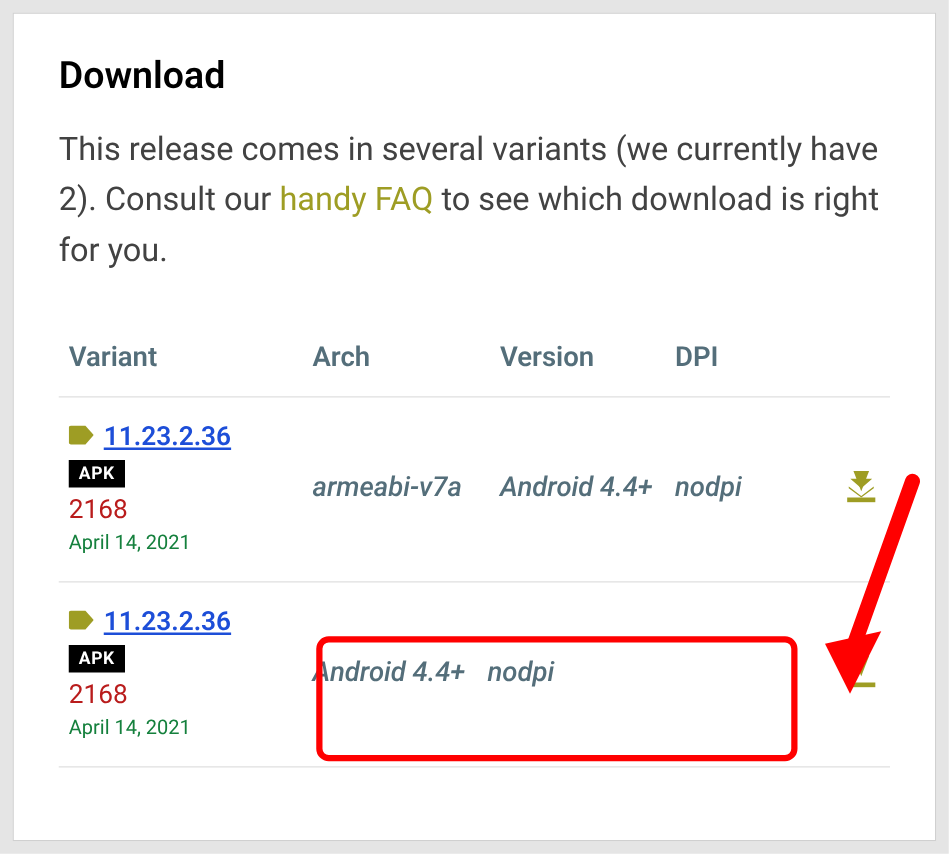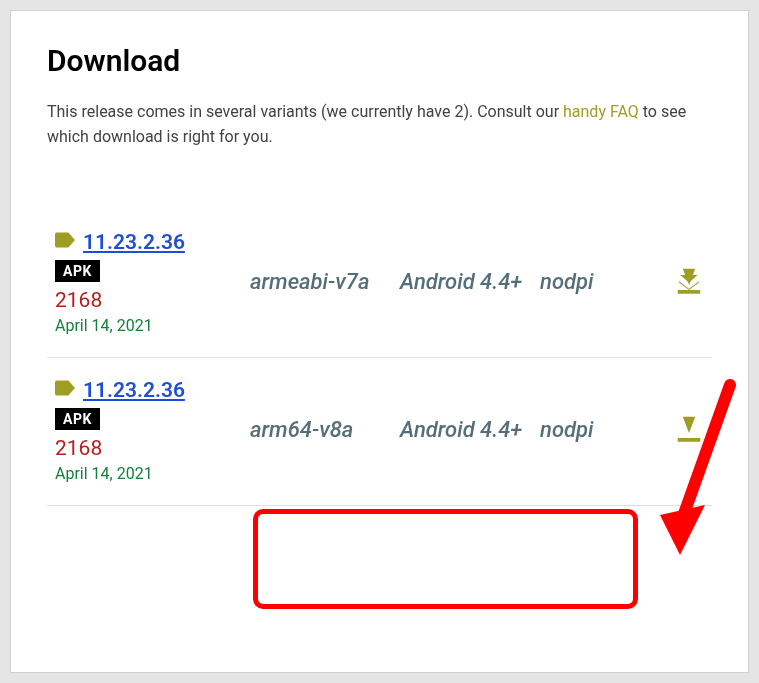--- a/index.html
+++ b/index.html
@@ -20,23 +20,23 @@
       overflow: hidden;
     }
     .title {
       color: #000000;
       font-size: 30px;
       font-weight: 600;
       margin-bottom: 22px;
     }
     .description {
       color: #424242;
-      font-size: 16px;
+      font-size: 26px;
       line-height: 1.55;
-      margin-bottom: 60px;
+      margin-bottom: 43px;
     }
     .faq-link {
       color: #9e9d24;
       text-decoration: none;
     }
     .table {
       width: 100%;
     }
     .thead {
       display: flex;
@@ -124,20 +124,27 @@
 </head>
 <body>
 
 <div class="card">
   <h2 class="title">Download</h2>
   <p class="description">
     <span>This release comes in several variants (we currently have 2). Consult our </span><a href="#" class="faq-link">handy FAQ</a><span> to see which download is right for you.</span>
   </p>
 
   <div class="table">
+    <div class="thead">
+      <div class="th col-variant">Variant</div>
+      <div class="th col-arch">Arch</div>
+      <div class="th col-version">Version</div>
+      <div class="th col-dpi">DPI</div>
+      <div class="th col-dl"></div>
+    </div>
 
     <div class="row">
       <div class="variant-cell">
         <div class="variant-top">
           <span class="tag-icon">
             <svg width="20" height="16" viewBox="0 0 24 18">
                 <path fill="currentColor" d="M0 2 Q0 0 2 0 L16 0 L24 9 L16 18 L2 18 Q0 18 0 16 Z"></path>
               </svg>
           </span>
           <a href="#" class="version-num">11.23.2.36</a>
@@ -168,21 +175,20 @@
             <svg width="20" height="16" viewBox="0 0 24 18">
                 <path fill="currentColor" d="M0 2 Q0 0 2 0 L16 0 L24 9 L16 18 L2 18 Q0 18 0 16 Z"></path>
               </svg>
           </span>
           <a href="#" class="version-num">11.23.2.36</a>
         </div>
         <span class="apk-badge">APK</span>
         <div class="build-num">2168</div>
         <div class="date">April 14, 2021</div>
       </div>
-      <div class="col-arch cell-text">arm64-v8a</div>
       <div class="col-version cell-text">Android 4.4+</div>
       <div class="col-dpi cell-text">nodpi</div>
       <div class="col-dl">
         <a href="#" class="dl-icon">
           <svg width="30" height="30" viewBox="0 0 24 24">
               <path fill="currentColor" d="M12 3 L7 3 L12 16 L17 3 Z"></path>
               <rect fill="currentColor" x="3" y="20" width="18" height="3"></rect>
             </svg>
         </a>
       </div>

